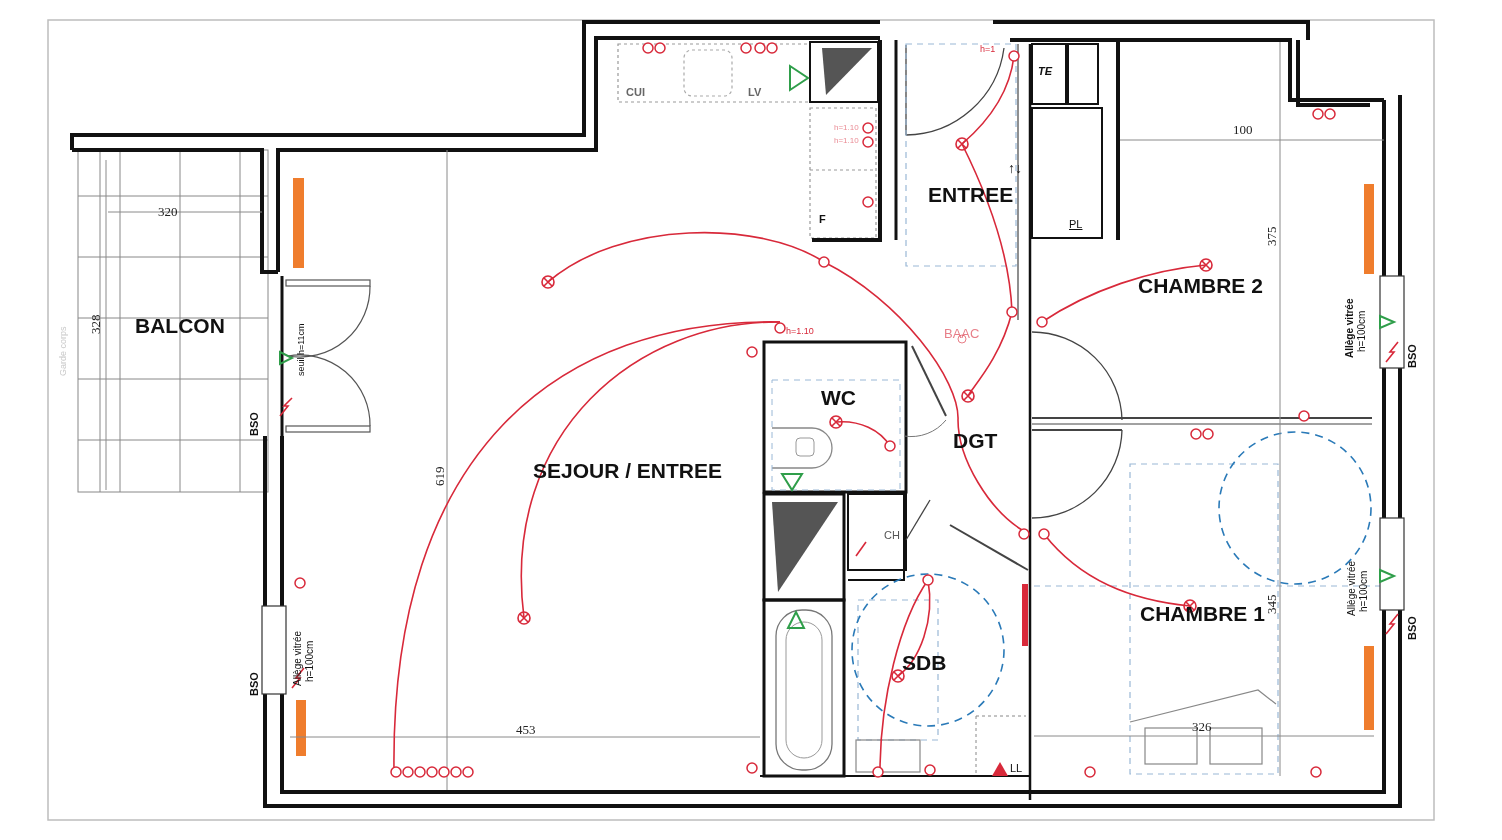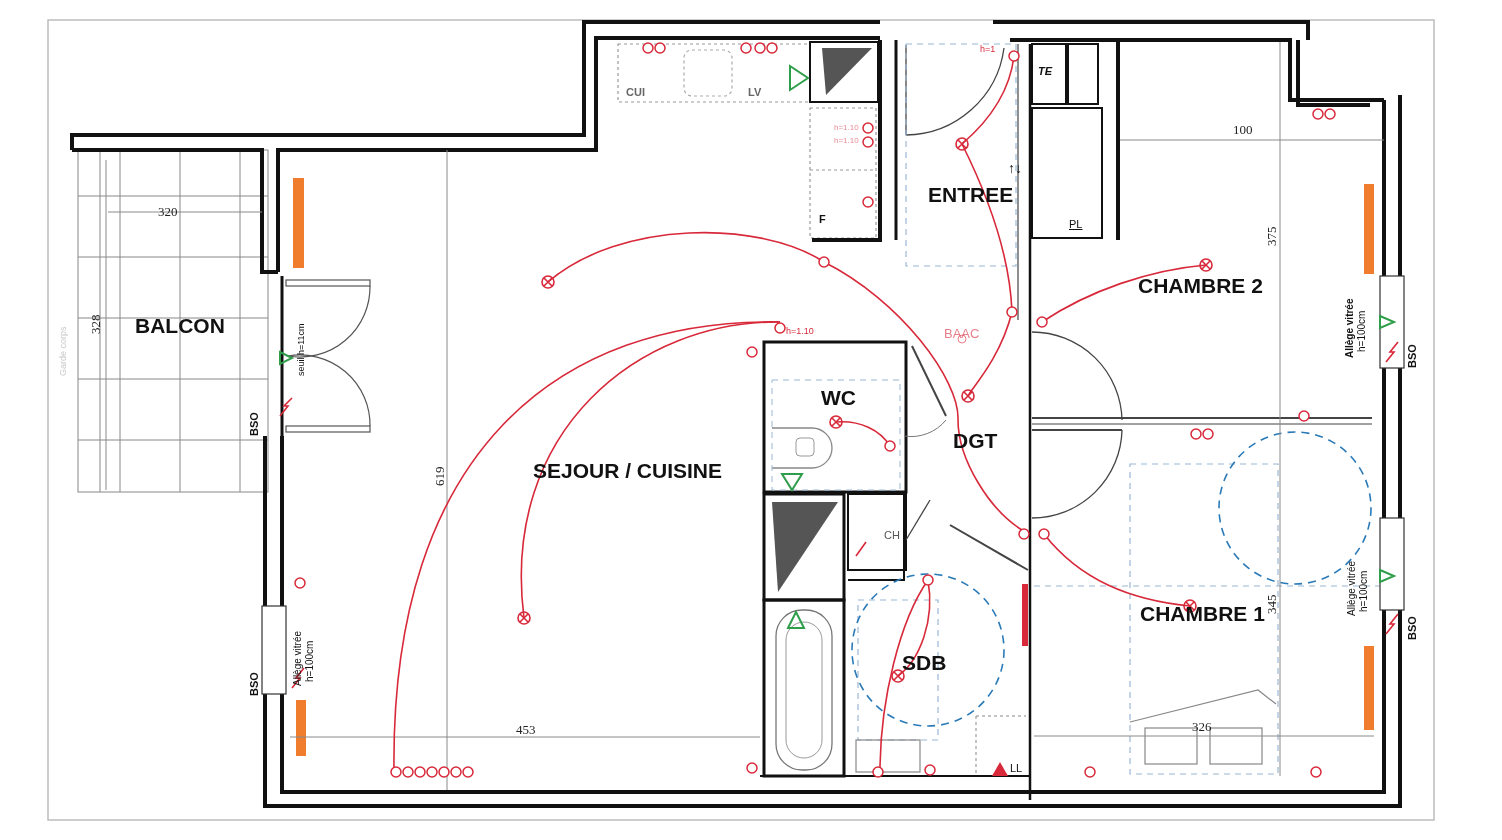--- a/index.html
+++ b/index.html
@@ -251,21 +251,21 @@
     <path d="M280 416 L288 406 L284 406 L292 398"></path>
     <path d="M292 688 L300 678 L296 678 L304 668"></path>
     <path d="M1386 362 L1394 352 L1390 352 L1398 342"></path>
     <path d="M1386 634 L1394 624 L1390 624 L1398 614"></path>
     <path d="M856 556 L866 542"></path>
   </g>
   <circle cx="962" cy="339" r="4" fill="none" stroke="#d8293a" stroke-opacity="0.6"></circle>
 </svg>
 
 <div class="lbl room" style="left:135px; top:314px;">BALCON</div>
-<div class="lbl room" style="left:533px; top:459px;">SEJOUR / CUISINE</div>
+<div class="lbl room" style="left:533px; top:459px;">SEJOUR / ENTREE</div>
 <div class="lbl room" style="left:928px; top:183px;">ENTREE</div>
 <div class="lbl room" style="left:1138px; top:274px;">CHAMBRE 2</div>
 <div class="lbl room" style="left:1140px; top:602px;">CHAMBRE 1</div>
 <div class="lbl room" style="left:821px; top:386px;">WC</div>
 <div class="lbl room" style="left:953px; top:385px;margin-top:44px;">DGT</div>
 <div class="lbl room" style="left:902px; top:651px;">SDB</div>
 
 <div class="lbl small" style="left:626px; top:86px; color:#666; font-weight:bold;">CUI</div>
 <div class="lbl small" style="left:748px; top:86px; color:#666; font-weight:bold;">LV</div>
 <div class="lbl small" style="left:819px; top:213px; font-weight:bold;">F</div>

